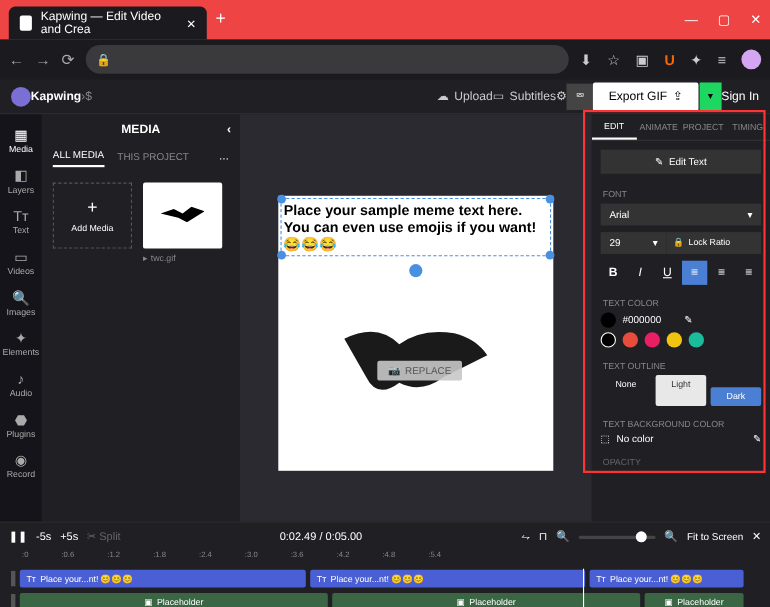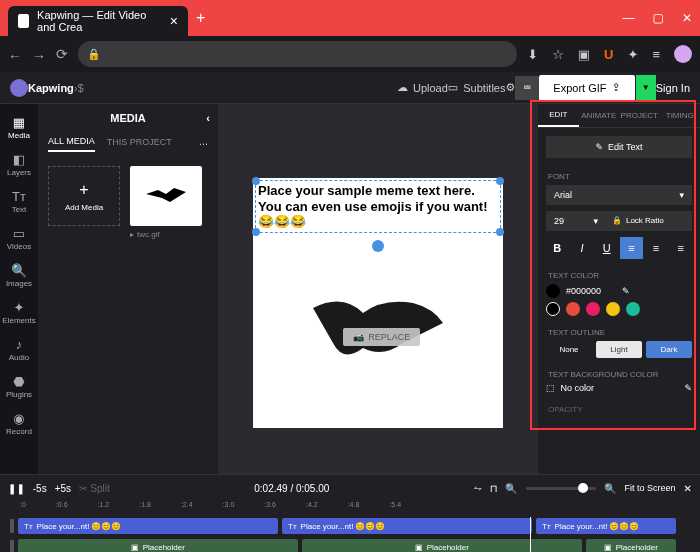--- a/index.html
+++ b/index.html
@@ -85,21 +85,21 @@
 .fmt-btn { width: 24px; height: 22px; display: flex; align-items: center; justify-content: center; cursor: pointer; font-size: 11px; }
 .fmt-btn.active { background: #4a7fd4; }
 .color-row { display: flex; margin: 0 8px 6px; gap: 6px; align-items: center; }
 .color-sw { width: 14px; height: 14px; border-radius: 50%; cursor: pointer; }
 .color-input-row { display: flex; margin: 0 8px 4px; gap: 6px; align-items: center; }
 .color-preview { width: 14px; height: 14px; border-radius: 50%; background: #000; }
 .color-hex { background: transparent; border: none; color: #fff; font-size: 9px; width: 50px; }
 .outline-row { display: flex; margin: 0 8px 6px; gap: 4px; }
 .outline-btn { flex: 1; padding: 4px; text-align: center; cursor: pointer; font-size: 8px; border-radius: 2px; }
 .outline-btn.light { background: #e8e8e8; color: #333; }
-.outline-btn.dark.active { background: #4a7fd4; }
+.outline-btn.dark.active { background: #4a7fd4; margin-top: 11px; }
 .nocolor-row { display: flex; margin: 0 8px 6px; gap: 6px; align-items: center; }
 
 
 .timeline { background: #1f1f24; height: 110px; border-top: 1px solid #333; }
 .tl-controls { display: flex; align-items: center; height: 26px; padding: 0 8px; gap: 8px; font-size: 10px; }
 .tl-btn { cursor: pointer; }
 .tl-time { flex: 1; text-align: center; font-size: 10px; }
 .tl-fit { font-size: 9px; }
 .tl-zoom-slider { width: 70px; height: 3px; background: #444; position: relative; border-radius: 2px; }
 .tl-zoom-thumb { width: 10px; height: 10px; background: #fff; border-radius: 50%; position: absolute; top: -4px; right: 8px; }

